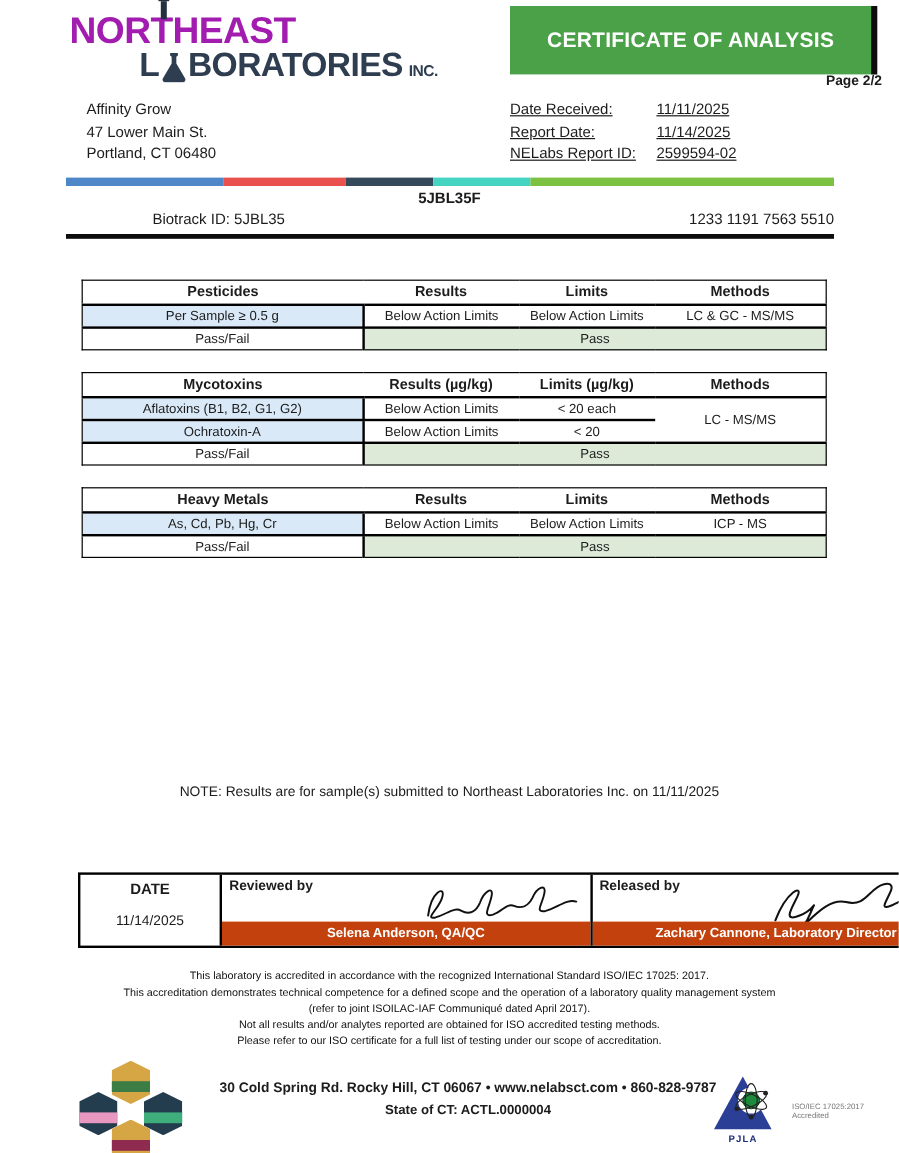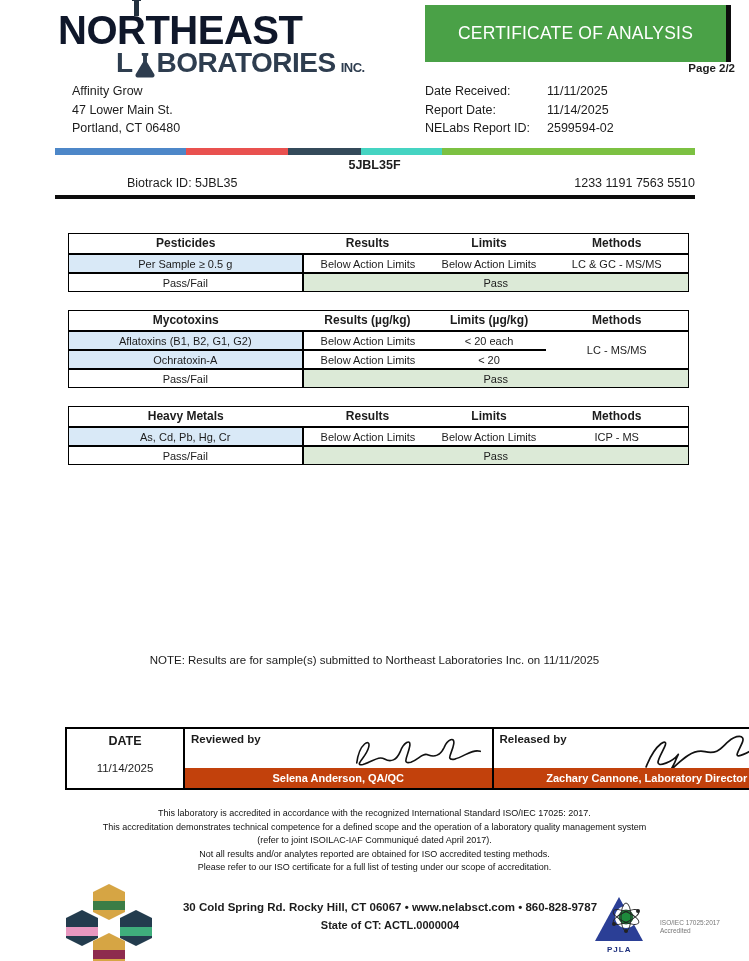--- a/index.html
+++ b/index.html
@@ -2,36 +2,36 @@
 <html><head>
 <meta charset="utf-8">
 <style>
   * { margin:0; padding:0; box-sizing:border-box; }
   html,body { background:#ffffff; }
   body { font-family:"Liberation Sans","DejaVu Sans",sans-serif; color:#1c1c1c; }
   .page { position:relative; width:749px; height:961px; background:#fff; overflow:hidden; margin:0 auto; }
 
   
   .logo { position:absolute; left:58px; top:10px; width:330px; }
-  .logo-line1 { font-size:40px; font-weight:800; color:#0f172a; letter-spacing:-0.5px; line-height:1; position:relative; }
+  .logo-line1 { font-size:31px; font-weight:800; color:#a21caf; letter-spacing:-0.5px; line-height:1; position:relative; }
   .tube-icon { position:absolute; left:76px; top:-9px; width:5px; height:15px; background:#23313f; }
   .tube-icon:before { content:""; position:absolute; left:-2px; top:-3px; width:9px; height:3px; background:#23313f; }
   .logo-line2 { margin-left:58px; margin-top:-2px; font-size:28px; font-weight:800; color:#2e3d4f; letter-spacing:-0.5px; line-height:1.1; display:flex; align-items:baseline; }
   .flask-icon { width:22px; height:26px; align-self:flex-end; margin:0 1px 1px 1px; }
   .inc { font-size:13px; font-weight:800; margin-left:5px; }
 
   
   .banner { position:absolute; left:425px; top:5px; width:306px; height:57px; background:#4aa147; border-right:5px solid #0d0d0d; display:flex; align-items:center; justify-content:center; }
-  .banner-text { color:#fff; font-size:17.5px; font-weight:400; letter-spacing:0.2px; }
+  .banner-text { color:#fff; font-size:17.5px; font-weight:700; letter-spacing:0.2px; }
   .page-num { position:absolute; right:14px; top:62px; font-size:11.5px; font-weight:800; }
 
   
   .client { position:absolute; left:72px; top:82px; font-size:12.5px; line-height:18.5px; }
   .meta { position:absolute; left:425px; top:82px; width:265px; font-size:12.5px; line-height:18.5px; }
-  .meta-row { display:flex; }
+  .meta-row { display:flex;text-decoration:underline; }
   .meta-label { width:122px; }
   .meta-value { flex:1; }
 
   
   .stripe { position:absolute; left:55px; top:148px; width:640px; height:7px; display:flex; }
   .stripe span { height:100%; }
   .sample-id { position:absolute; left:0; top:158px; width:100%; text-align:center; font-size:12.5px; font-weight:800; }
   .biotrack-row { position:absolute; left:55px; top:176px; width:640px; font-size:12.5px; }
   .biotrack-left { position:absolute; left:72px; }
   .biotrack-right { position:absolute; right:0; }

